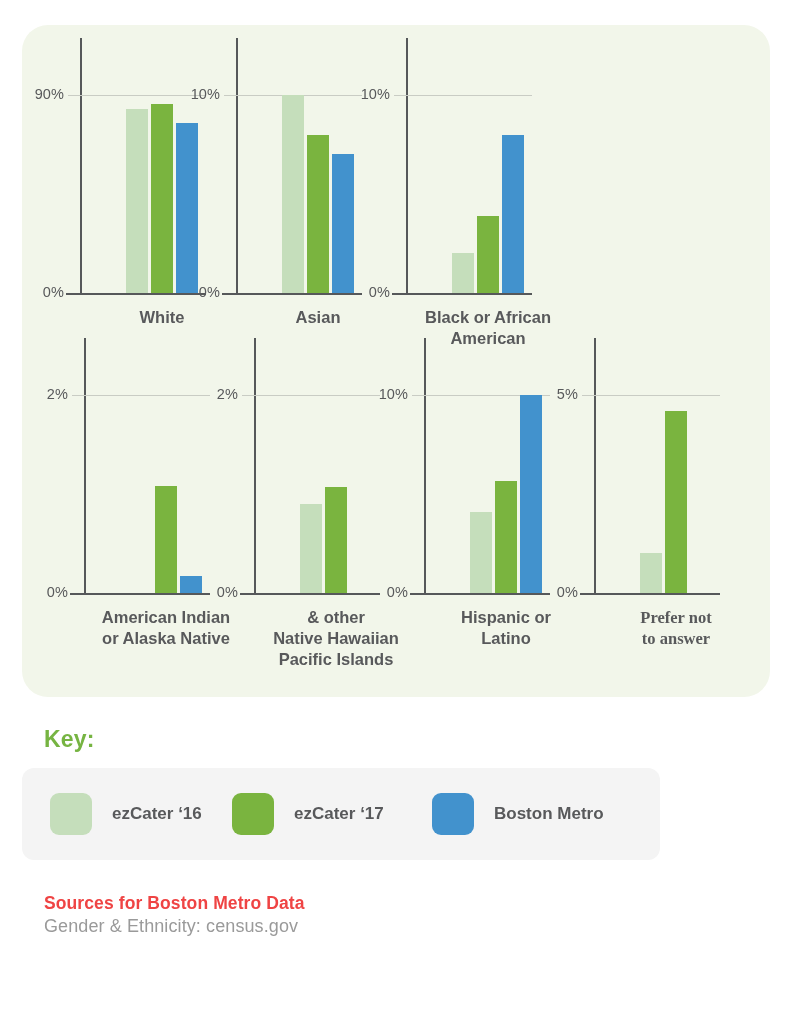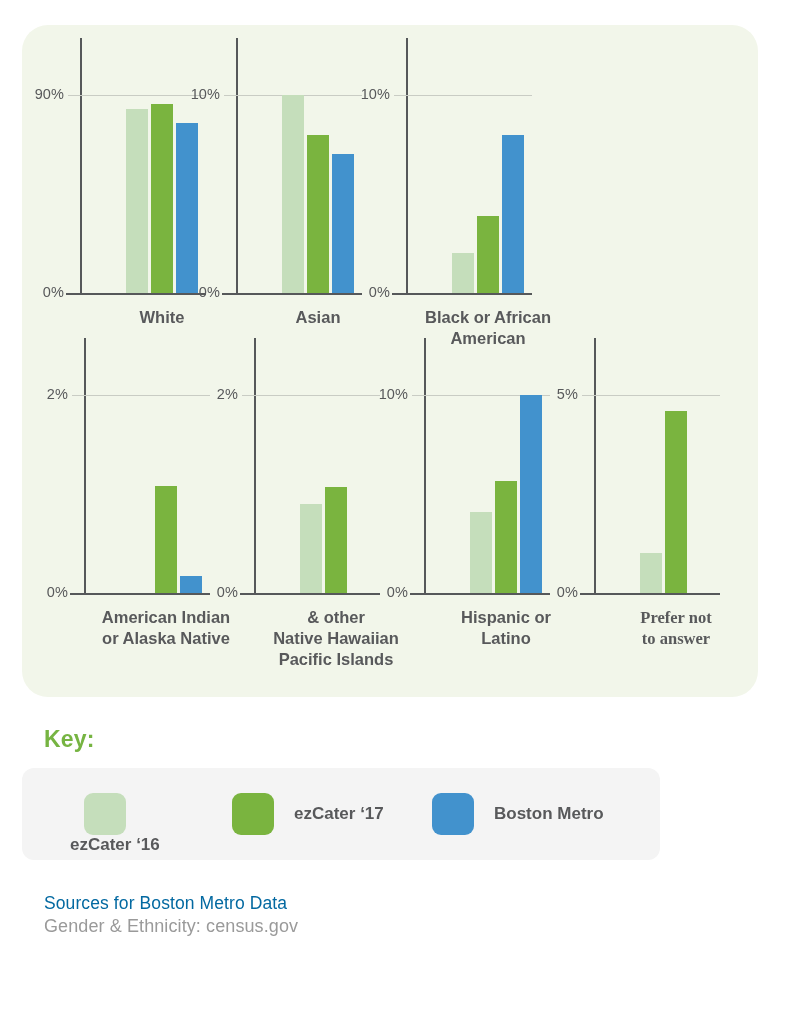--- a/index.html
+++ b/index.html
@@ -6,21 +6,21 @@
   body{
     width:790px;height:1024px;background:#ffffff;
     font-family:"Liberation Sans", sans-serif;
     -webkit-font-smoothing:antialiased;
   }
   .page{position:relative;width:790px;height:1024px;overflow:hidden;}
 
   
   .chart-card{
     position:absolute;left:22px;top:25px;width:736px;height:672px;
-    background:#f2f6ea;border-radius:26px;
+    background:#f2f6ea;border-radius:26px;padding-left:12px;
   }
   .grid{
     position:absolute;left:0;top:0;width:736px;height:672px;
   }
   .panel{position:absolute;}
   
   .axis-y{position:absolute;width:2px;background:#56585a;}
   
   .axis-x{position:absolute;height:2px;background:#56585a;}
   
@@ -51,21 +51,21 @@
   }
   .legend-item{position:absolute;top:793px;display:flex;align-items:center;}
   .swatch{width:42px;height:42px;border-radius:9px;display:block;}
   .legend-text{
     margin-left:20px;color:#58595b;font-size:17px;font-weight:600;white-space:nowrap;
   }
 
   
   .src-title{
     position:absolute;left:44px;top:893px;
-    color:#0369a1;font-size:17.5px;font-weight:400;letter-spacing:.1px;
+    color:#ef4444;font-size:17.5px;font-weight:700;letter-spacing:.1px;
   }
   .src-sub{
     position:absolute;left:44px;top:916px;
     color:#9a9a9a;font-size:18px;font-weight:400;letter-spacing:.1px;
   }
 </style>
 </head>
 <body>
 
 <div class="page">
@@ -165,21 +165,21 @@
             <div>Prefer not</div>
             <div>to answer</div>
           </div>
         </div>
       </div>
   </div>
 
   <div class="key-title" style="color: rgb(118, 180, 66);">Key:</div>
   <div class="legend-box"></div>
 
-  <div class="legend-item" style="left:50px;flex-direction:column;">
+  <div class="legend-item" style="left:50px;">
     <span class="swatch" style="background: rgb(197, 222, 187);"></span>
     <span class="legend-text">ezCater ‘16</span>
   </div>
   <div class="legend-item" style="left:232px;">
     <span class="swatch" style="background: rgb(122, 180, 63);"></span>
     <span class="legend-text">ezCater ‘17</span>
   </div>
   <div class="legend-item" style="left:432px;">
     <span class="swatch" style="background: rgb(66, 146, 205);"></span>
     <span class="legend-text">Boston Metro</span>

